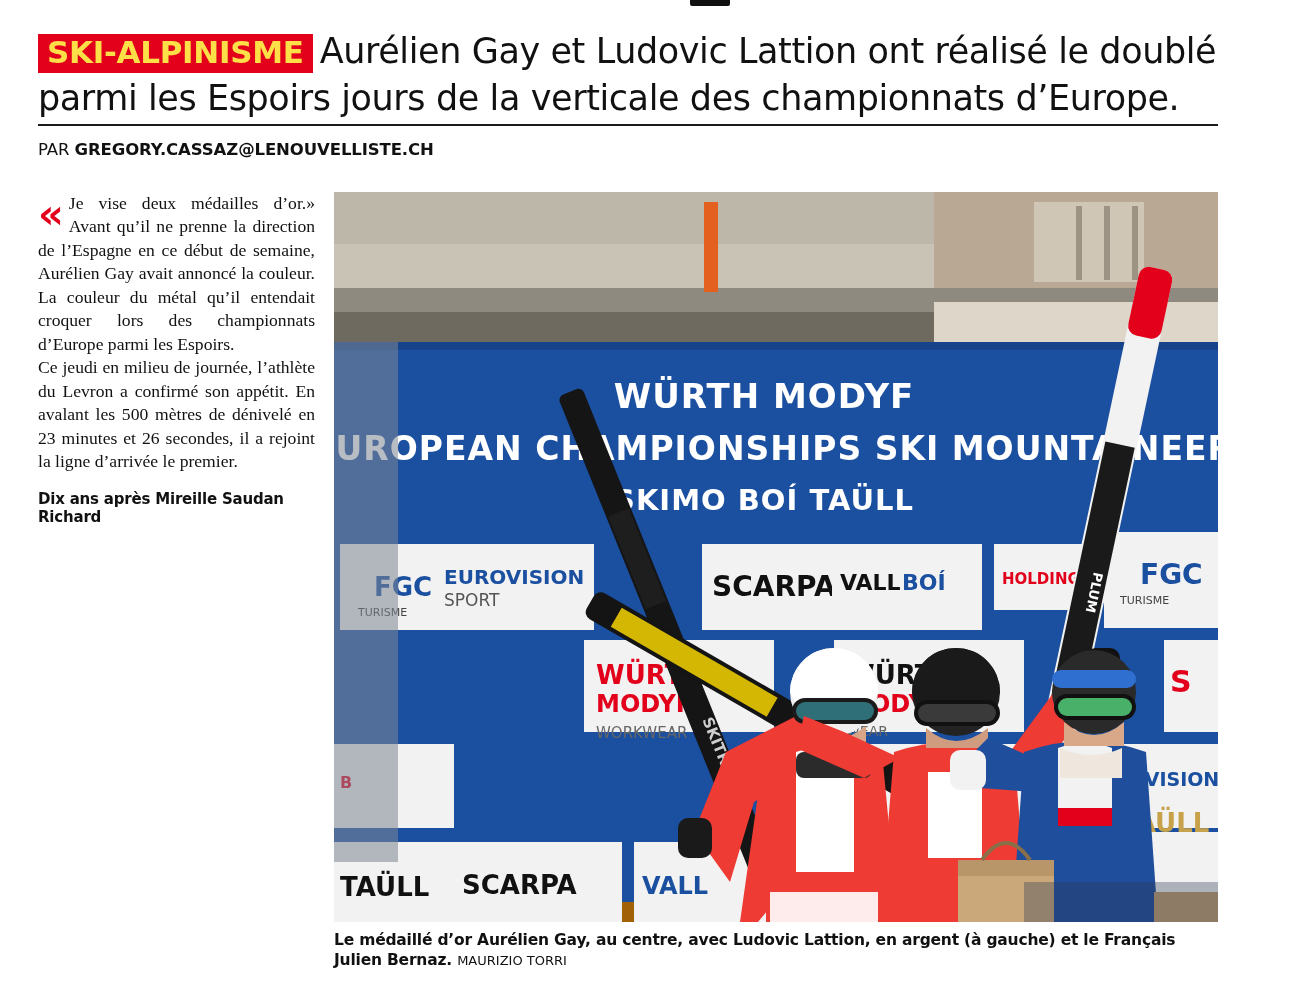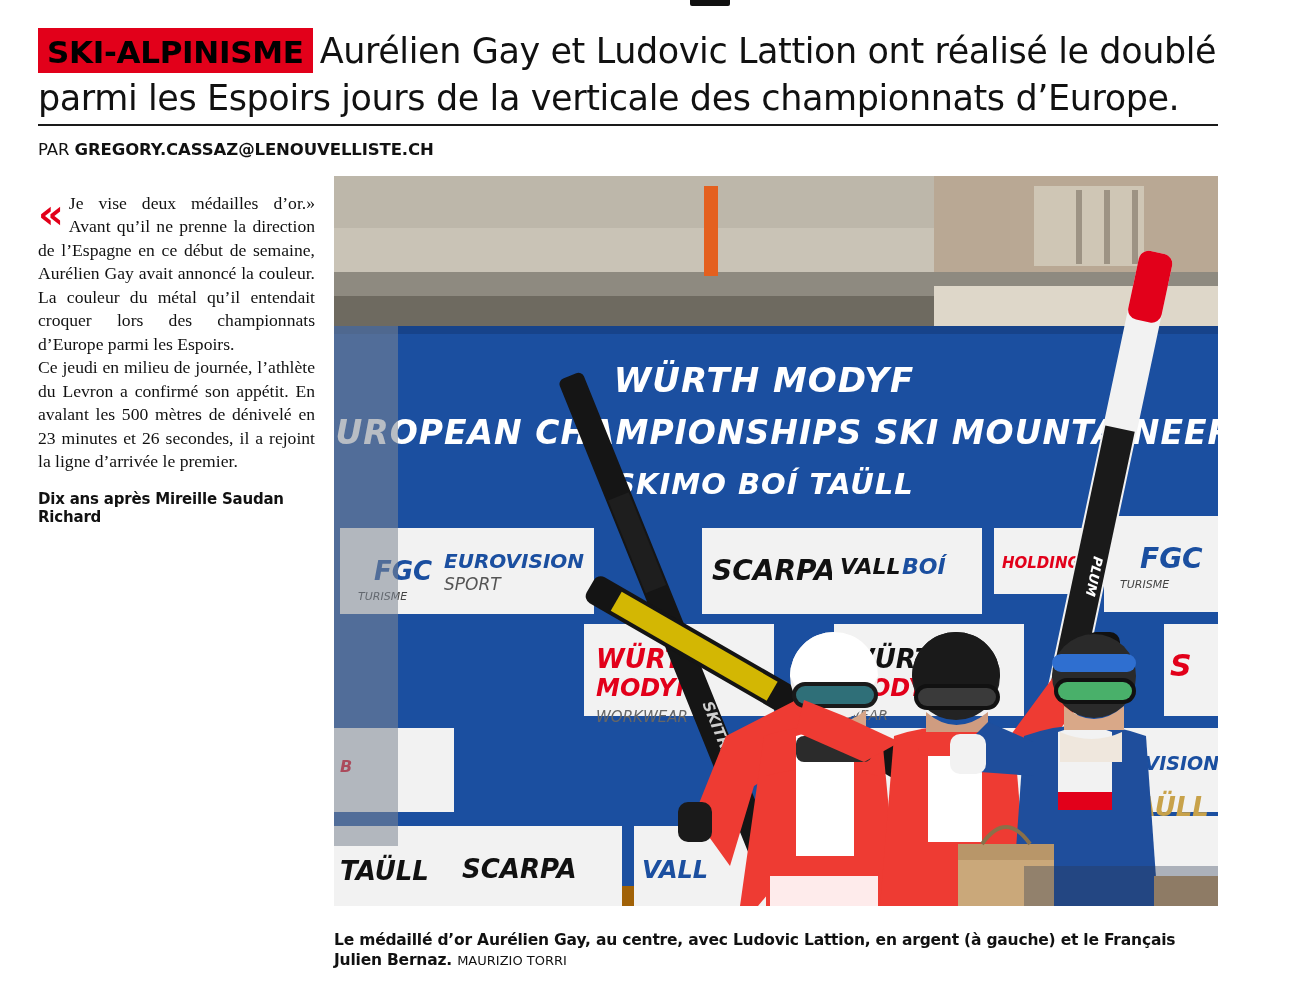--- a/index.html
+++ b/index.html
@@ -45,26 +45,26 @@
     font-family: "DejaVu Sans", sans-serif;
     font-weight: 400;
     font-size: 35px;
     line-height: 1.33;
     letter-spacing: -0.4px;
     color: #111;
   }
   .kicker {
     display: inline-block;
     background: #e2001a;
-    color: #000000;
+    color: #fde047;
     font-family: "DejaVu Sans", sans-serif;
     font-weight: bold;
     font-size: 31px;
     letter-spacing: -0.3px;
-    padding: 8px 9px 4px 9px;
+    padding: 2px 9px 4px 9px;
     margin-right: 7px;
     vertical-align: baseline;
     line-height: 1.05;
   }
 
   
   .byline-rule {
     position: absolute;
     left: 38px;
     top: 124px;
@@ -125,26 +125,25 @@
     margin-bottom: 6px;
     text-align: left;
     letter-spacing: -0.2px;
   }
   .para-gap { margin-top: 0; }
 
   
   .photo {
     position: absolute;
     left: 334px;
-    top: 176px;
+    top: 192px;
     width: 884px;
     height: 730px;
     overflow: hidden;
     background: #a16207;
-    font-style: italic;
   }
   .photo svg { display: block; }
 
   
   .caption {
     position: absolute;
     left: 334px;
     top: 930px;
     width: 884px;
     font-family: "DejaVu Sans", sans-serif;

